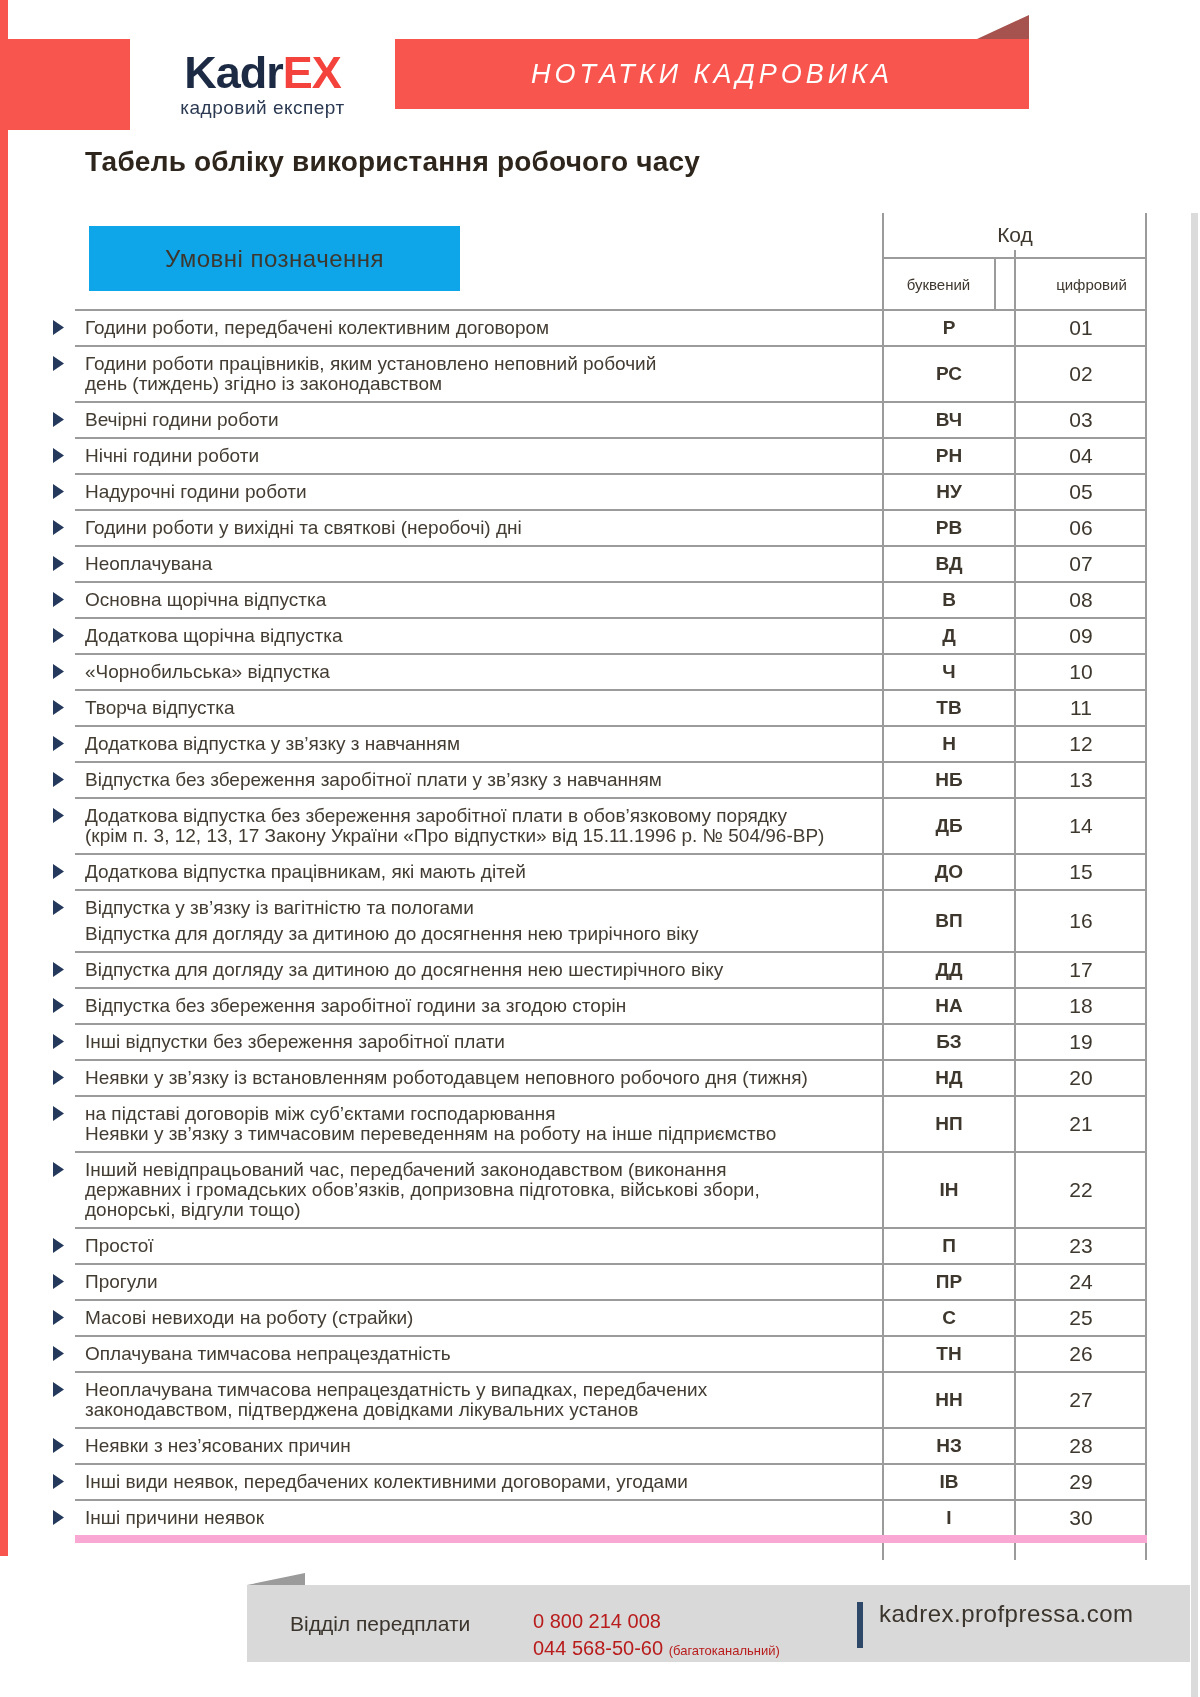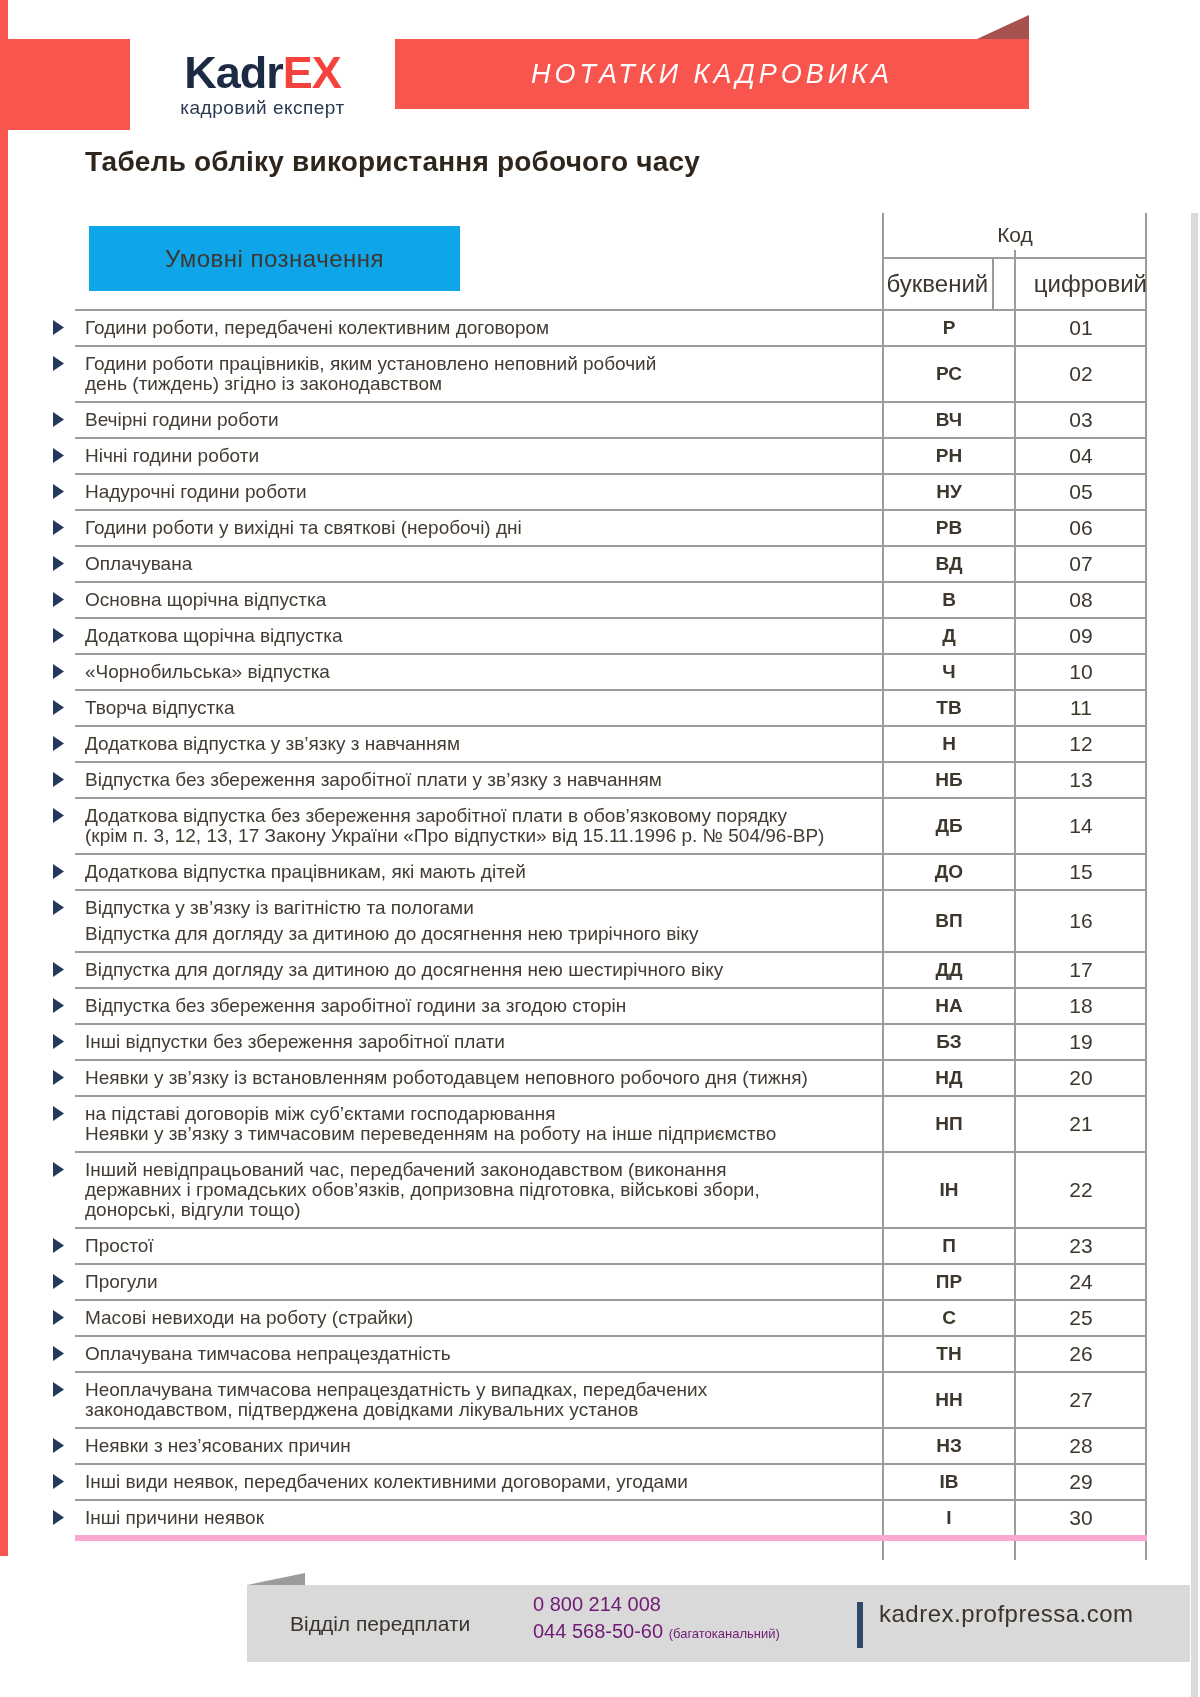--- a/index.html
+++ b/index.html
@@ -30,41 +30,41 @@
   .right-strip{position:absolute;left:1191px;top:213px;width:7px;height:1484px;background:#dbdbdb;}
   .legend{position:absolute;left:75px;top:213px;width:1072px;}
   .legend-header{position:relative;height:96px;}
   .legend-title-box{position:absolute;left:14px;top:13px;width:371px;height:65px;background:#0ea5e9;
     display:flex;align-items:center;justify-content:center;}
   .legend-title-box span{font-size:24px;color:#3e372e;letter-spacing:0.5px;}
   .code-head{position:absolute;left:808px;top:0;width:264px;height:96px;}
   .code-head .code-top{height:44px;display:flex;align-items:center;justify-content:center;
     font-size:21px;border-bottom:2px solid #9b9b9b;}
   .code-head .code-cols{height:50px;display:flex;}
-  .code-head .code-cols div{flex:1;display:flex;align-items:center;justify-content:center;font-size:24px;}
+  .code-head .code-cols div{flex:1;display:flex;align-items:center;justify-content:center;font-size:15px;}
   
   .rows{width:1072px;}
   .row{display:flex;position:relative;border-top:2px solid #9b9b9b;}
-  .row:last-child{border-bottom:6px solid #f9a8d4;}
+  .row:last-child{border-bottom:8px solid #f9a8d4;}
   .arrow{position:absolute;left:-22px;top:9px;width:11px;height:15px;background:#24395c;
     clip-path:polygon(0% 0%,100% 50%,0% 100%);}
   .desc{width:808px;box-sizing:border-box;padding:7px 30px 7px 10px;display:flex;flex-direction:column;
     justify-content:center;font-size:19px;line-height:20px;color:#433c33;}
   .desc .line.spaced{margin-top:6px;}
   .cl{width:132px;display:flex;align-items:center;justify-content:center;
     font-size:19px;font-weight:bold;color:#3e372e;}
   .cn{width:132px;display:flex;align-items:center;justify-content:center;
     font-size:21px;color:#3e372e;}
   
   .footer-fold{position:absolute;left:247px;top:1573px;width:58px;height:12px;background:#9b9b9b;
     clip-path:polygon(0% 100%,100% 0%,100% 100%);}
   .footer-bar{position:absolute;left:247px;top:1585px;width:943px;height:77px;background:#d9d9d9;}
   .footer-dept{position:absolute;left:43px;top:0;height:77px;display:flex;align-items:center;
     font-size:21px;color:#3a342c;}
-  .footer-phones{position:absolute;left:286px;top:6px;font-size:20px;color:#701a75;line-height:27px;}
+  .footer-phones{position:absolute;left:286px;top:23px;font-size:20px;color:#b91c1c;line-height:27px;}
   .footer-phones .note{font-size:13px;}
   .footer-divider{position:absolute;left:610px;top:17px;width:6px;height:46px;background:#2d4868;}
   .footer-site{position:absolute;left:632px;top:0;height:58px;display:flex;align-items:center;
     font-size:24px;color:#3a342c;letter-spacing:0.5px;}
 </style>
 </head>
 <body>
 
 <div class="page">
 
@@ -145,21 +145,21 @@
           <span class="arrow"></span>
           <div class="desc">
             <div class="line">Години роботи у вихідні та святкові (неробочі) дні</div>
           </div>
           <div class="cl">РВ</div>
           <div class="cn">06</div>
         </div>
         <div class="row">
           <span class="arrow"></span>
           <div class="desc">
-            <div class="line">Оплачувана</div>
+            <div class="line">Неоплачувана</div>
           </div>
           <div class="cl">ВД</div>
           <div class="cn">07</div>
         </div>
         <div class="row">
           <span class="arrow"></span>
           <div class="desc">
             <div class="line">Основна щорічна відпустка</div>
           </div>
           <div class="cl">В</div>

